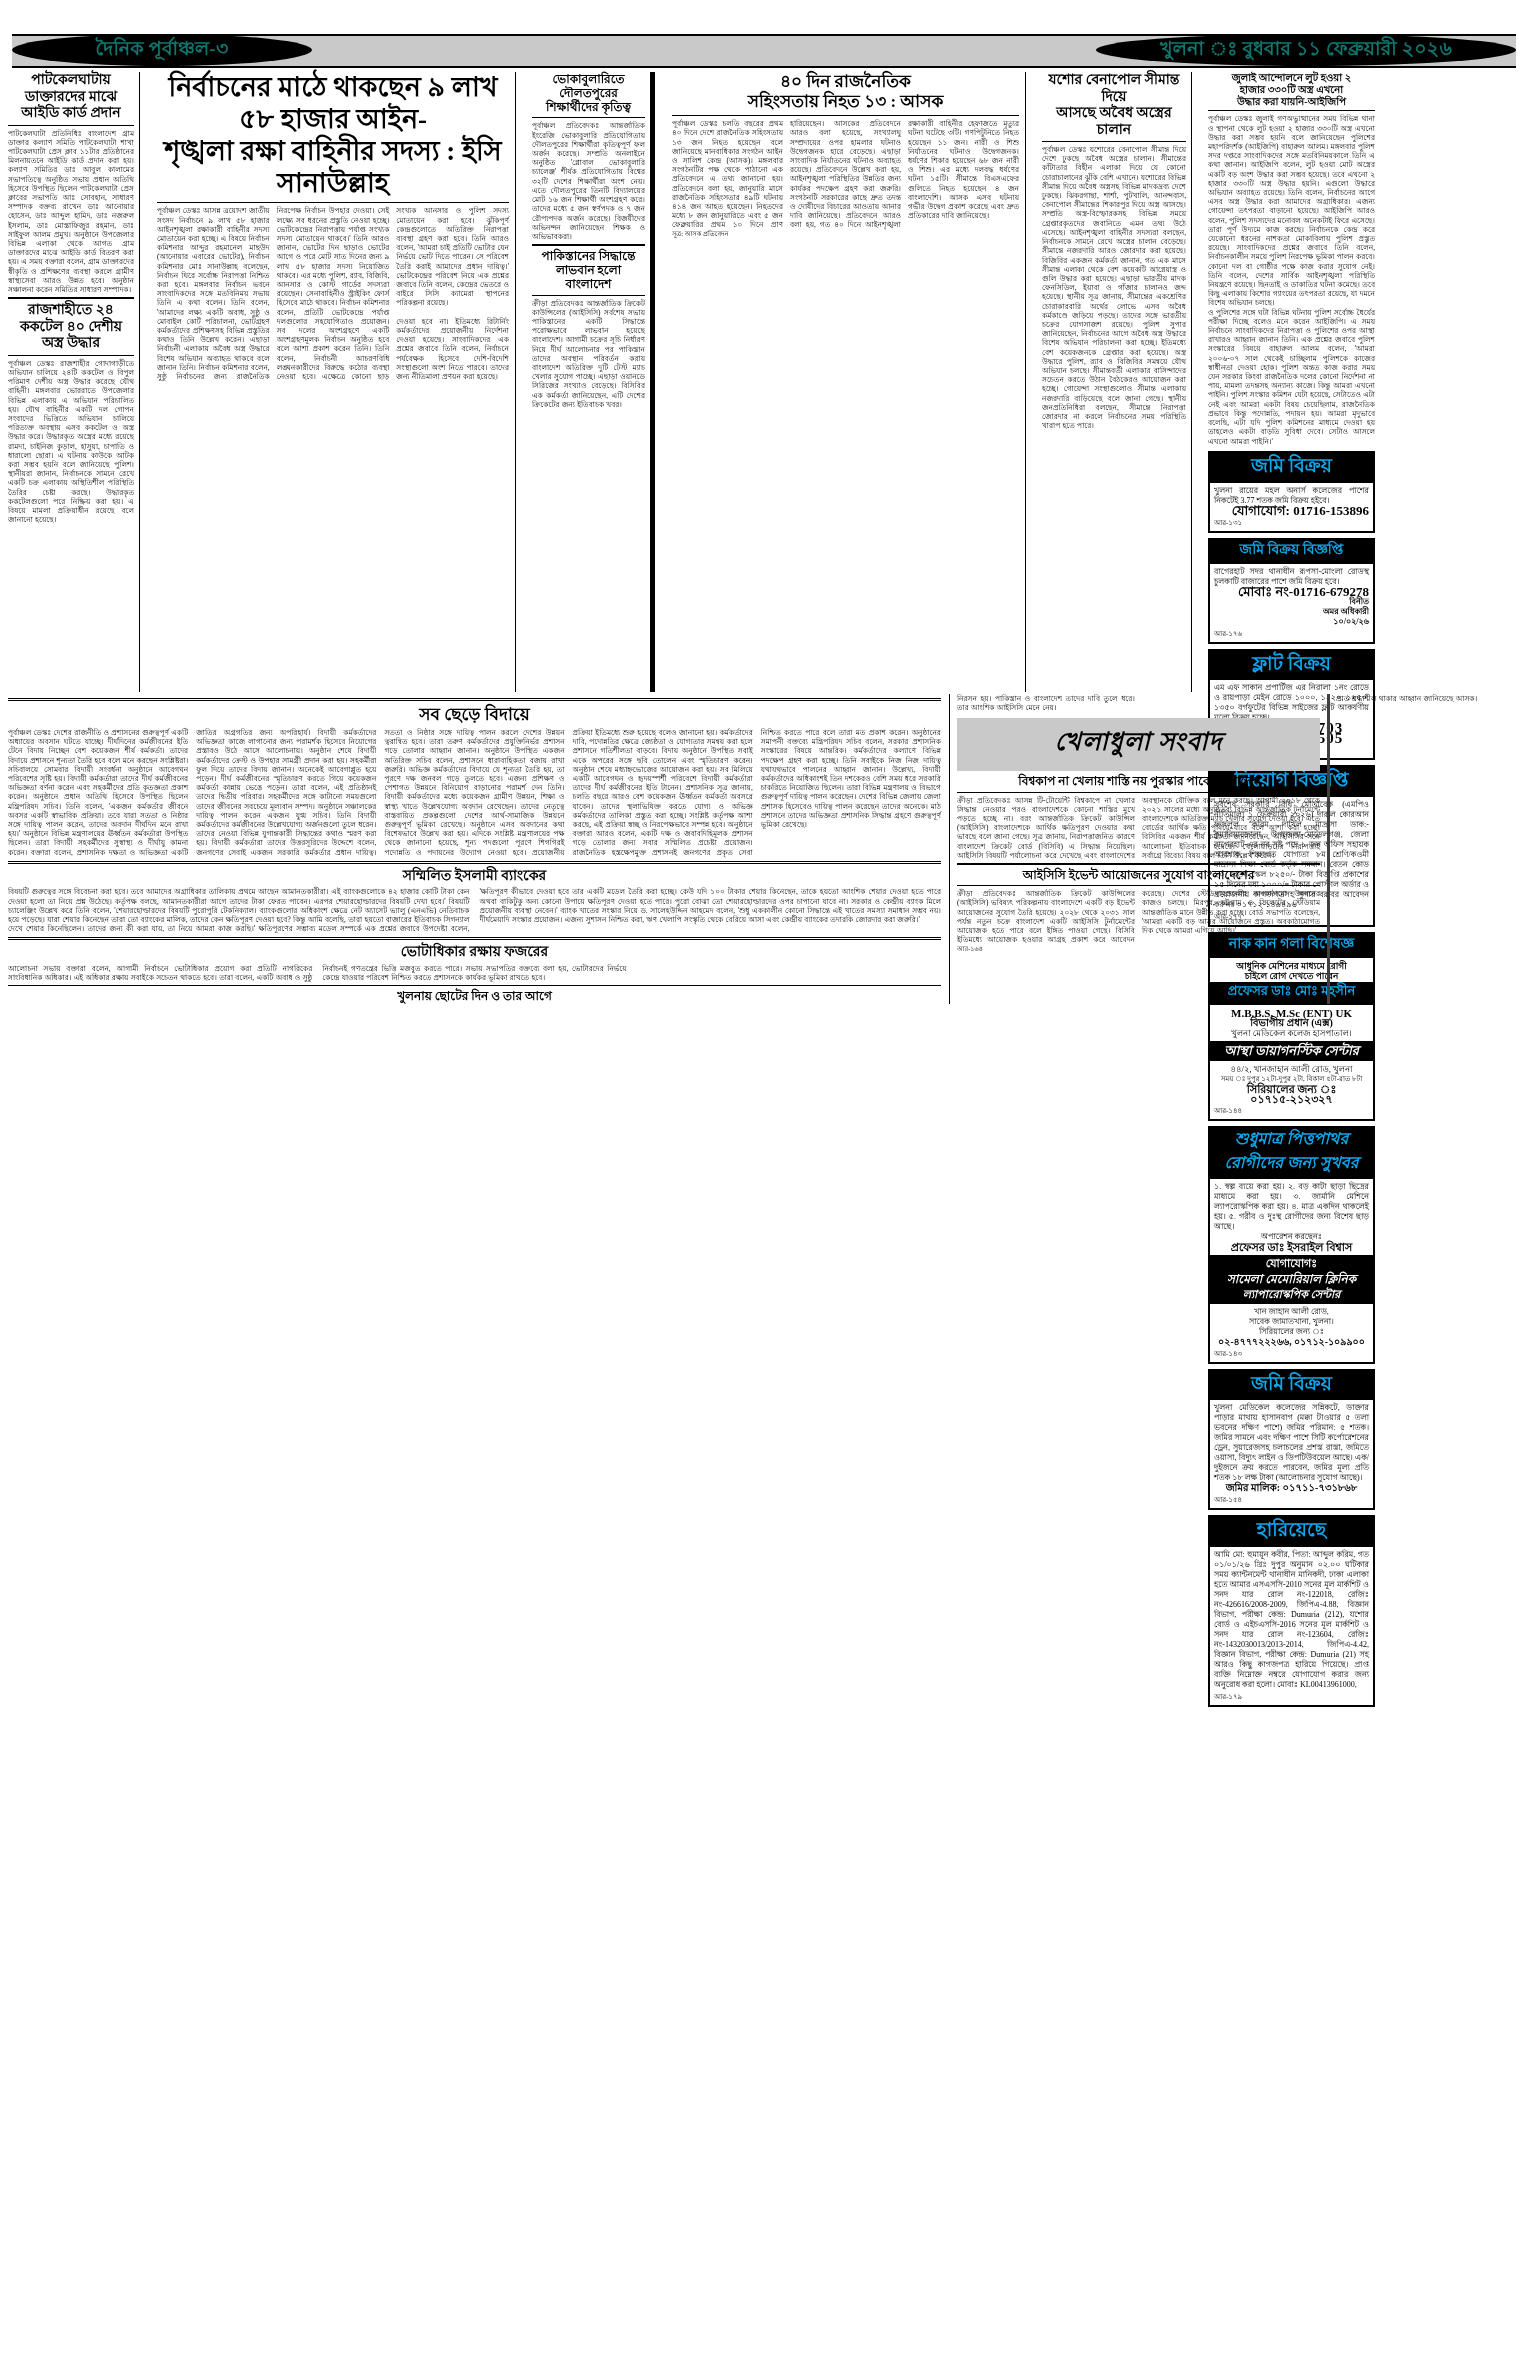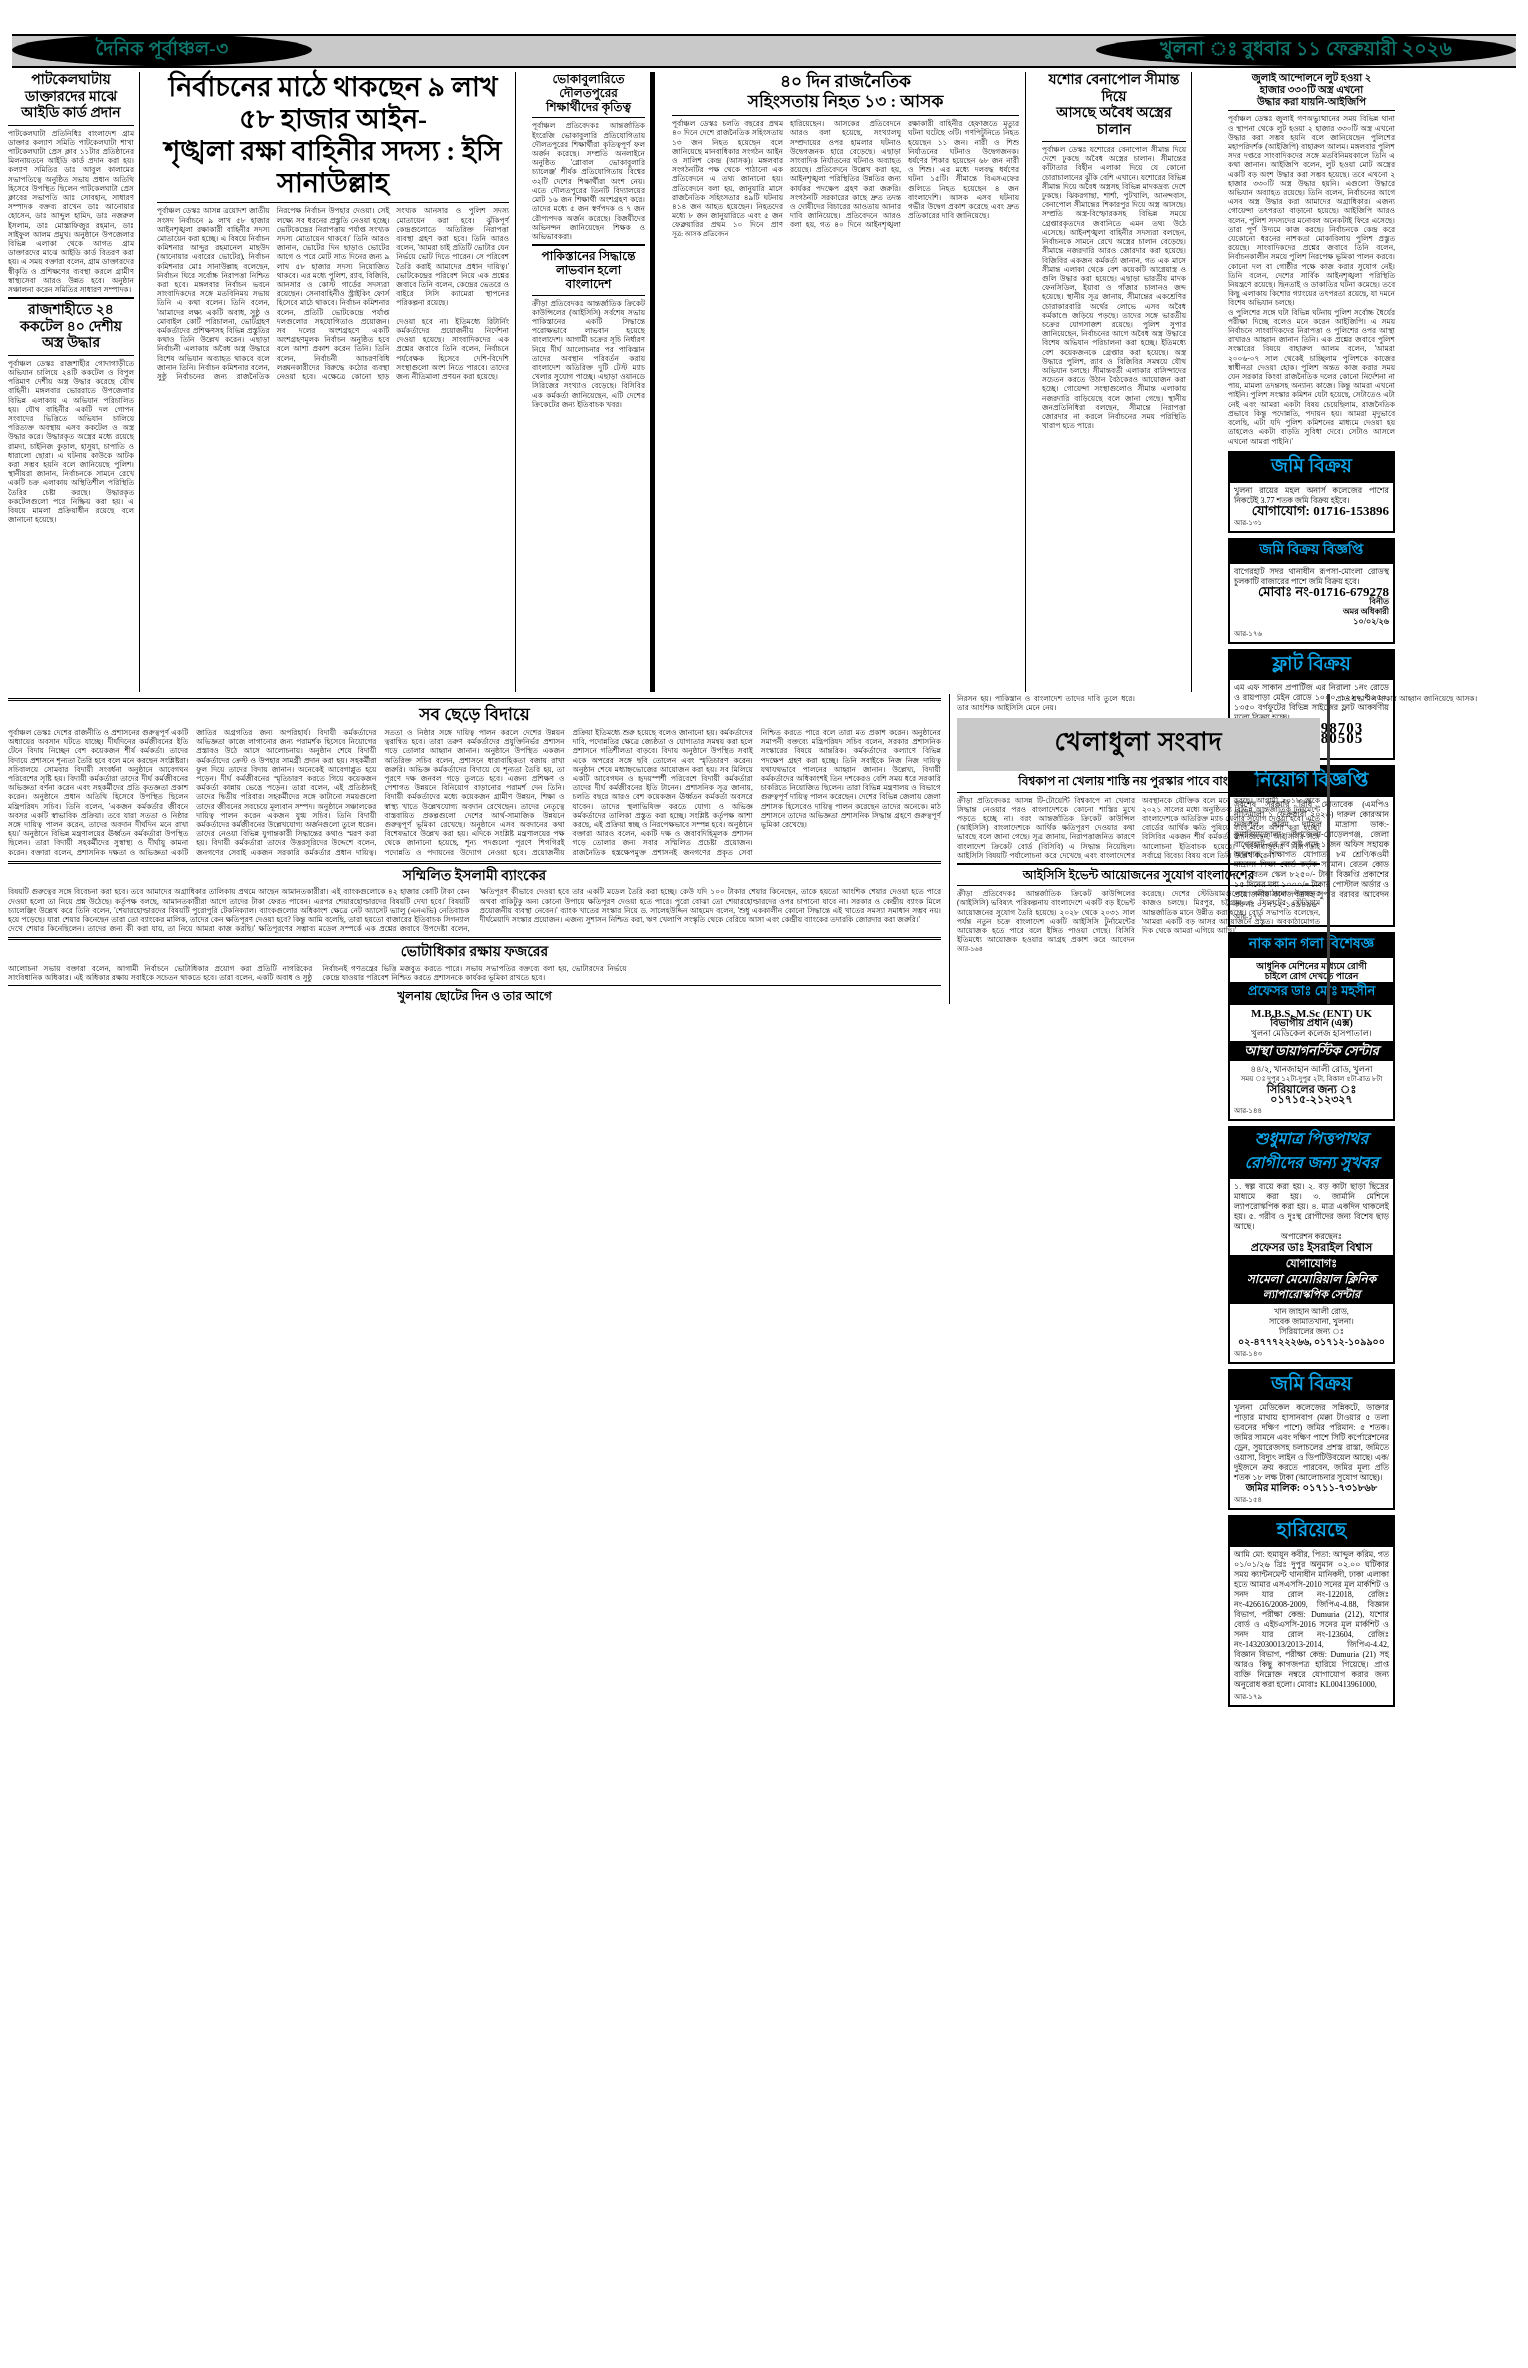--- a/index.html
+++ b/index.html
@@ -42,21 +42,21 @@
   .hl-sm{font-size:12px;}
   .hl-xs{font-size:10px;}
 
   
   .top-zone{display:flex;gap:11px;margin-top:4px;height:620px;}
   .tz-c1{width:132px;padding-right:5px;border-right:1px solid #000;}
   .tz-c2{width:365px;padding:0 6px;border-right:1px solid #000;}
   .tz-c3{width:128px;padding:0 5px;border-right:5px solid #000000;}
   .tz-c4{width:360px;padding:0 6px;border-right:1px solid #000;}
   .tz-c5{width:155px;padding:0 5px;border-right:1px solid #000;}
-  .tz-c6{width:172px;padding-left:5px;margin-left:20px;}
+  .tz-c6{width:172px;padding-left:5px;}
 
   .twocol{column-count:2;column-gap:7px;column-rule:0;}
   .threecol{column-count:3;column-gap:7px;}
   .fivecol{column-count:5;column-gap:8px;}
 
   
   .adbox{border:2px solid #000;margin:5px 0;padding:0;box-sizing:border-box;background:#fff;}
   .ad-head{
     background:#000;color:#0ea5e9;text-align:center;font-weight:bold;
     font-size:19px;padding:2px 0 6px 0;line-height:1.15;
@@ -66,21 +66,21 @@
   .ad-body{padding:3px 4px;font-size:8px;line-height:10px;text-align:justify;}
   .ad-center{text-align:center;}
   .ad-phone{font-size:13px;font-weight:bold;text-align:right;font-family:"Liberation Serif",serif;}
   .ad-phone-c{font-size:13px;font-weight:bold;text-align:center;}
   .ad-ref{font-size:7px;text-align:left;margin-top:2px;}
   .ad-inv{background:#000;color:#fff;text-align:center;font-weight:bold;font-size:11px;padding:2px 0;line-height:1.2;}
 
   
   .banner{
     background:#c9c9c9;text-align:center;font-weight:bold;font-size:25px;
-    padding:4px 0 6px 0;margin:6px 0 3px 0;letter-spacing:1px;
+    padding:4px 0 6px 0;margin:6px 0 3px 0;font-style:italic;letter-spacing:1px;
   }
 
   
   .mid-zone{display:flex;margin-top:2px;}
   .mz-main{width:942px;padding-right:8px;border-right:1px solid #000;}
   .mz-sp{width:380px;padding:0 7px;border-right:3px solid #404040;}
   .mz-ad{width:180px;padding-left:6px;}
   .tag{font-size:6.5px;}
 </style>
 </head>

